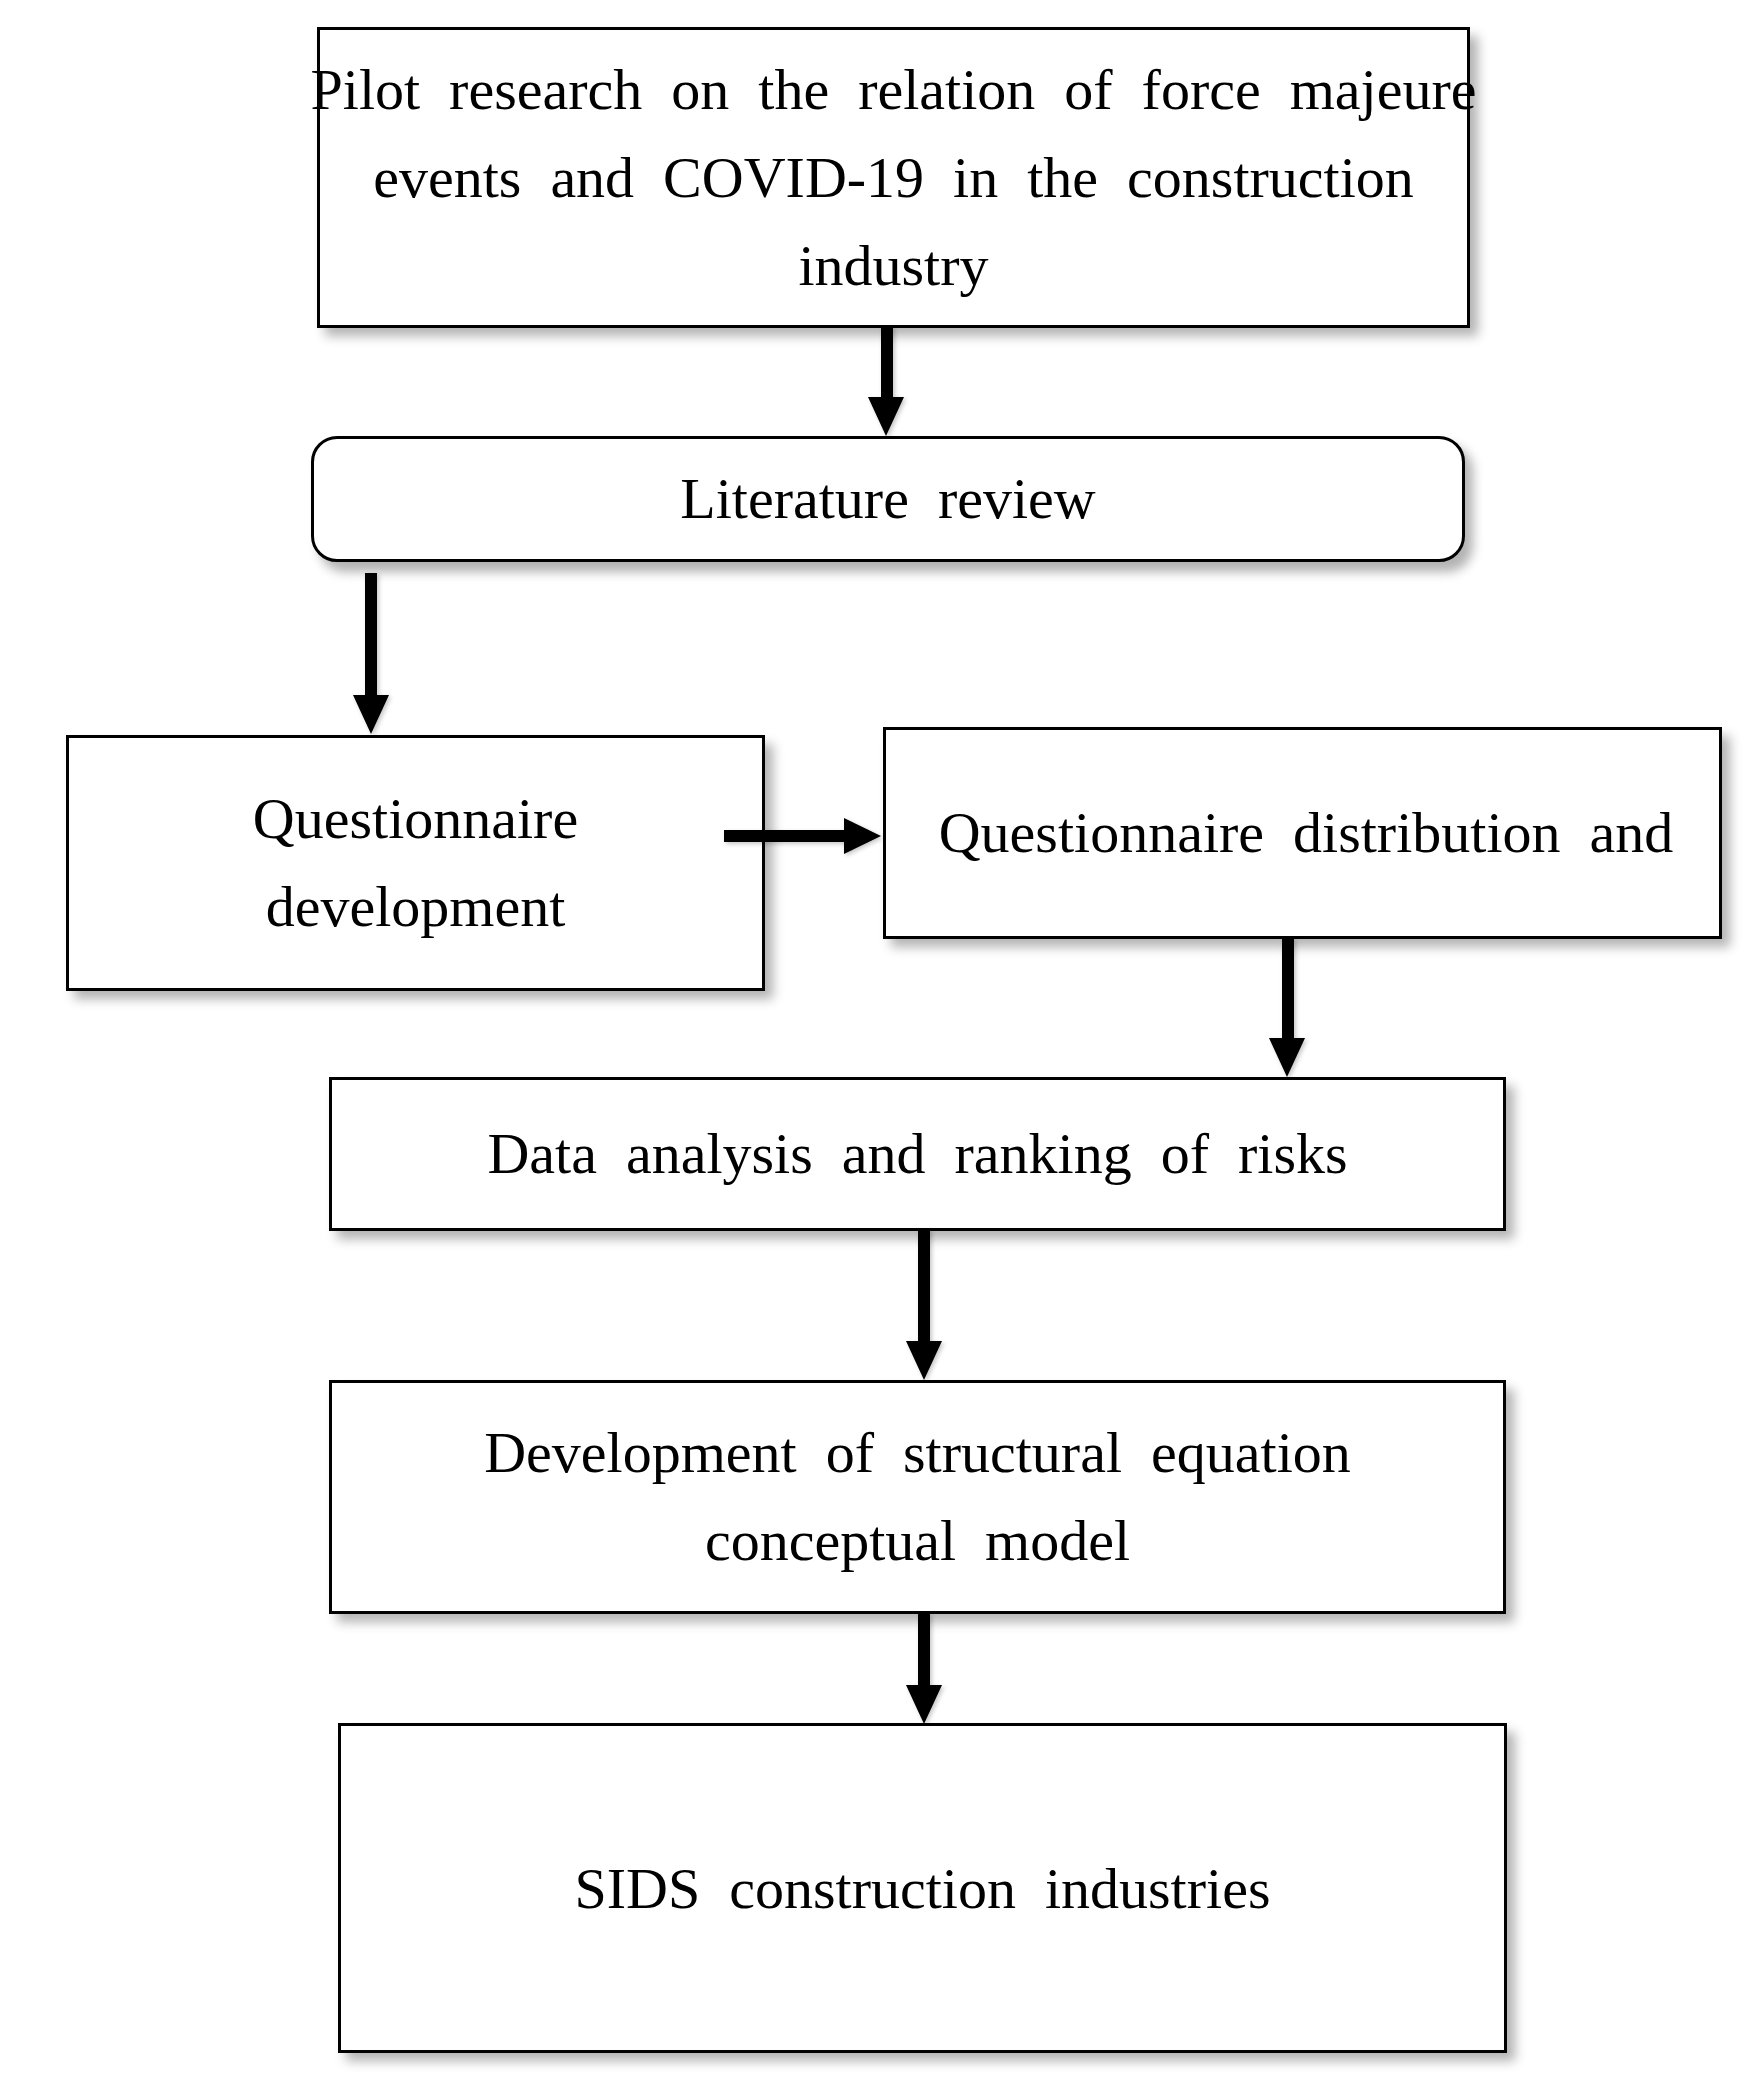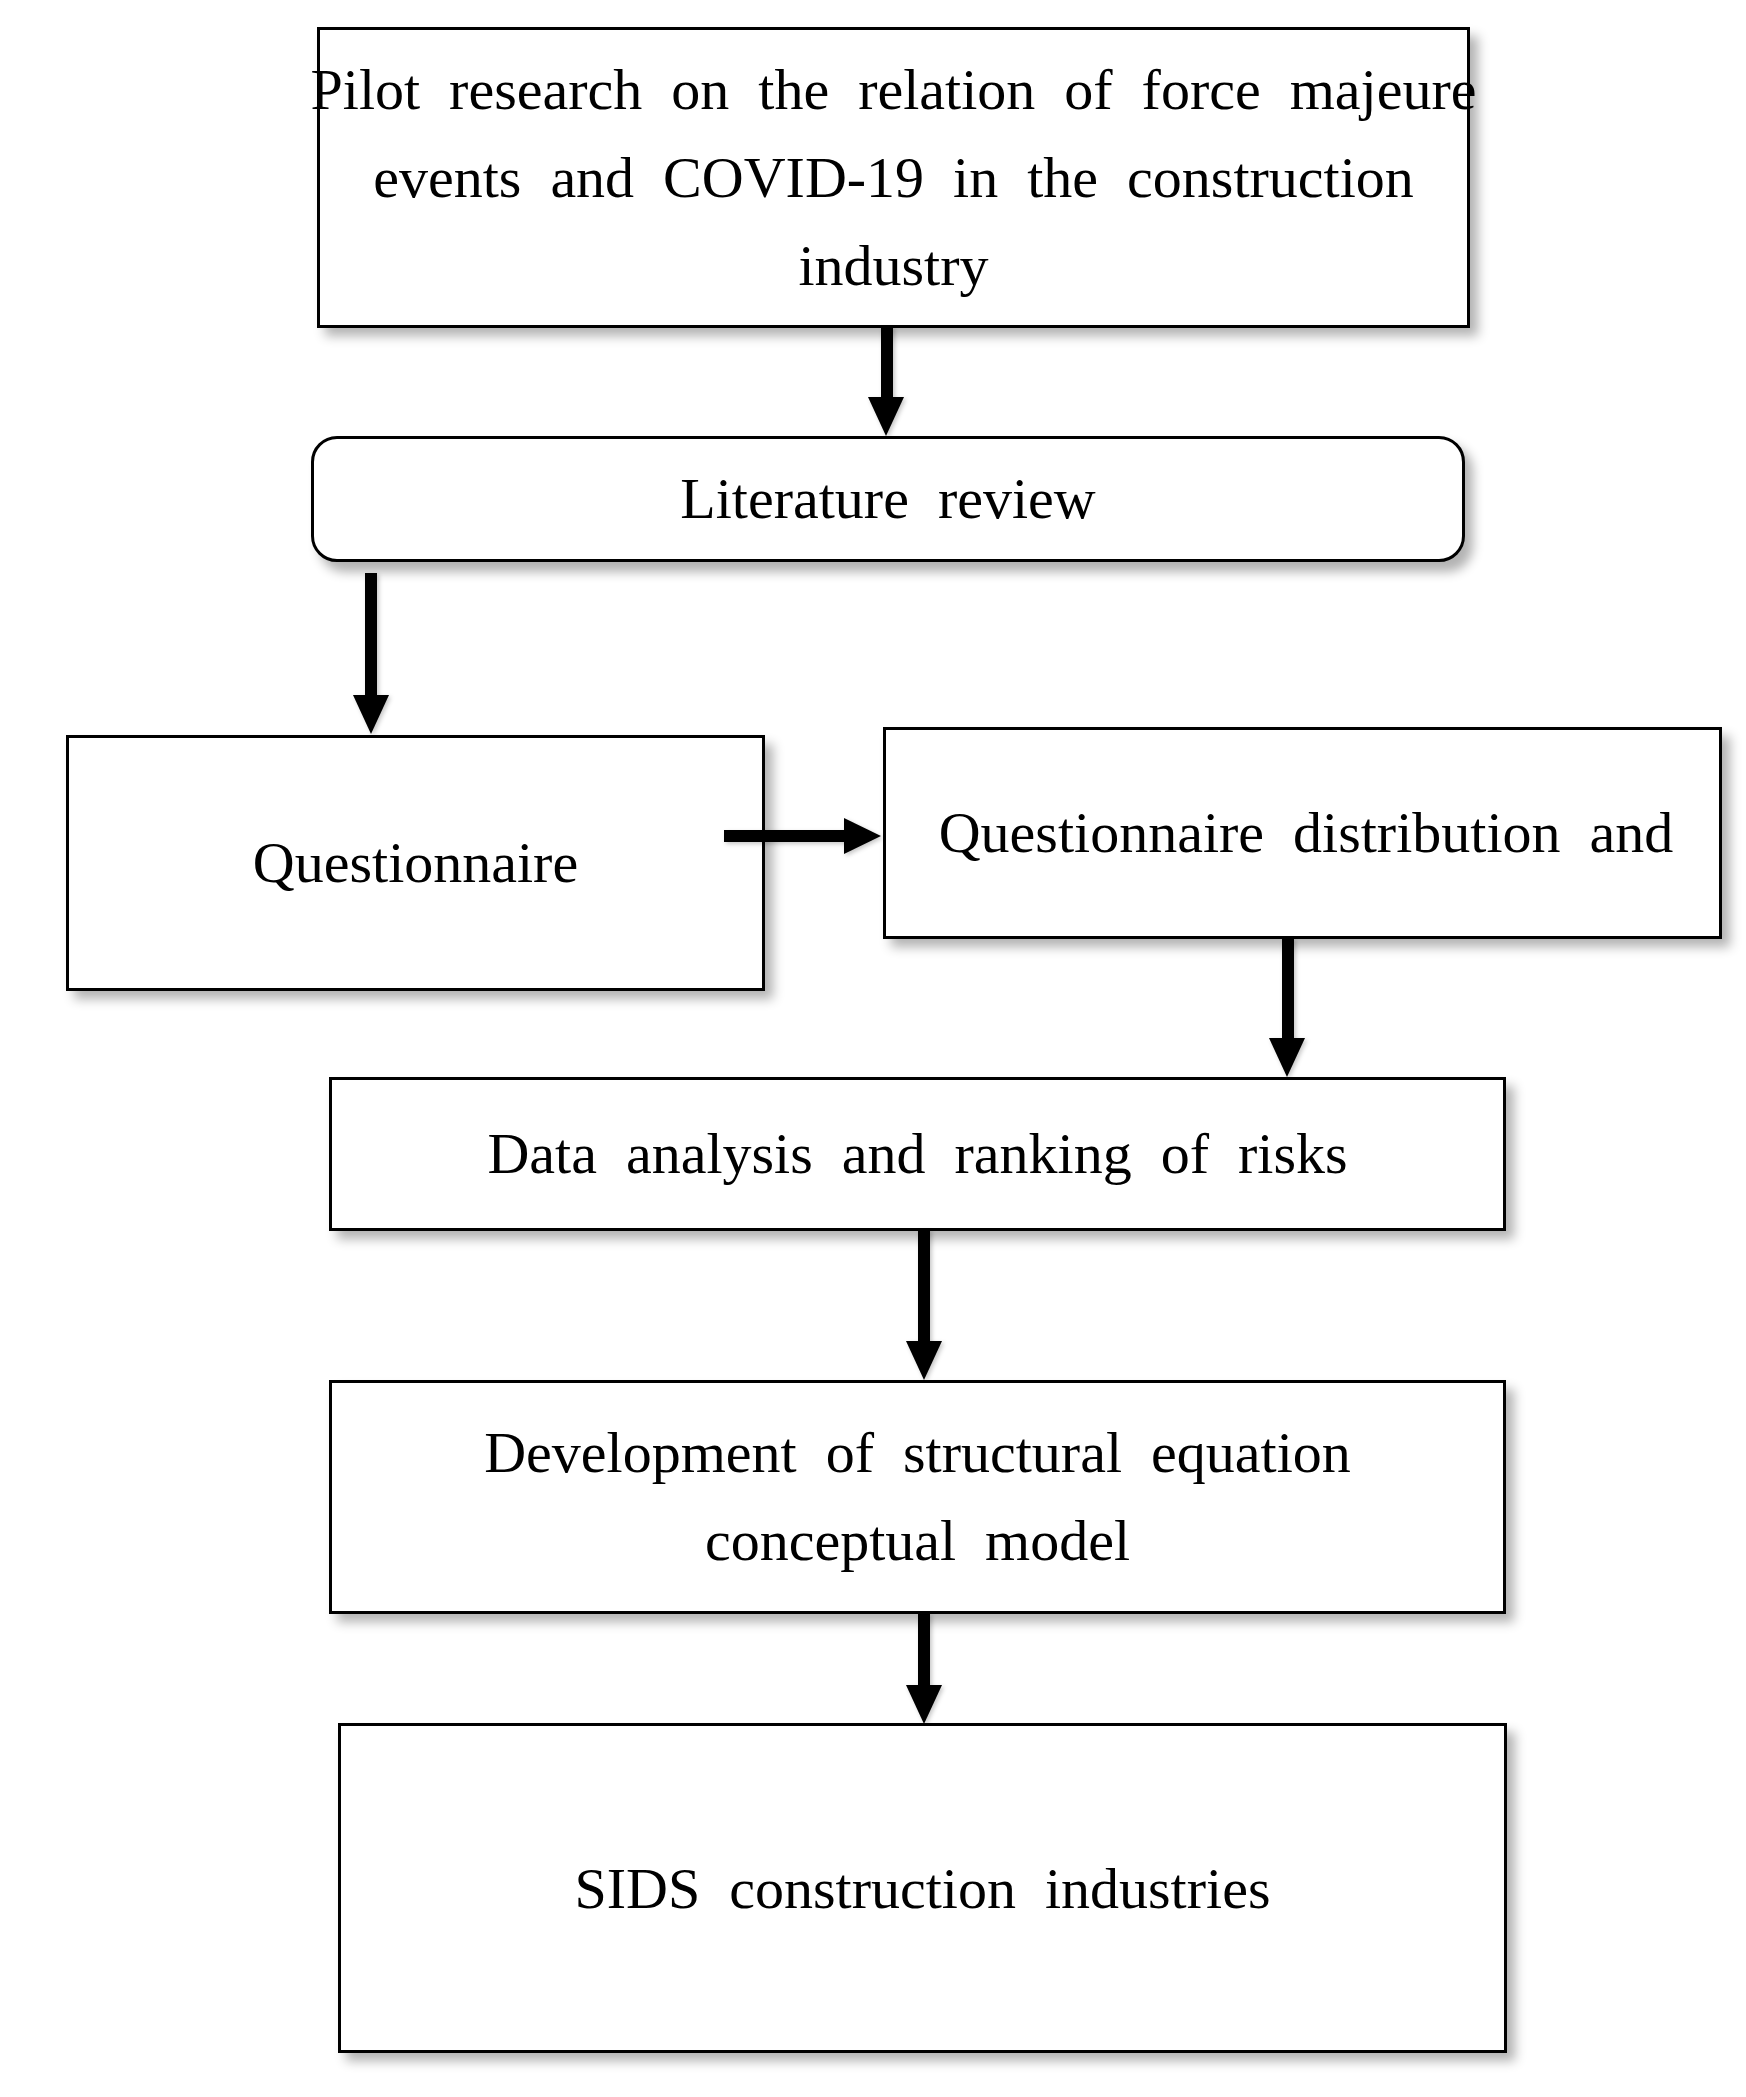--- a/index.html
+++ b/index.html
@@ -90,20 +90,21 @@
     <div class="line">Literature review</div>
   </div>
 
   <div>
     <div class="shaft-v" style="left:365px; top:573px; height:123px;"></div>
     <div class="head-down" style="left:353px; top:695px;"></div>
   </div>
 
   <div class="box" style="left:24px; top:735px; width:699px; height:256px;margin-left:42px;">
     <div class="line">Questionnaire</div>
+    <div class="line">development</div>
   </div>
 
   <div>
     <div class="shaft-h" style="left:724px; top:830px; width:123px;"></div>
     <div class="head-right" style="left:844px; top:818px;"></div>
   </div>
 
   <div class="box" style="left:883px; top:727px; width:839px; height:212px;padding-left:7px;">
     <div class="line">Questionnaire distribution and</div>
   </div>

